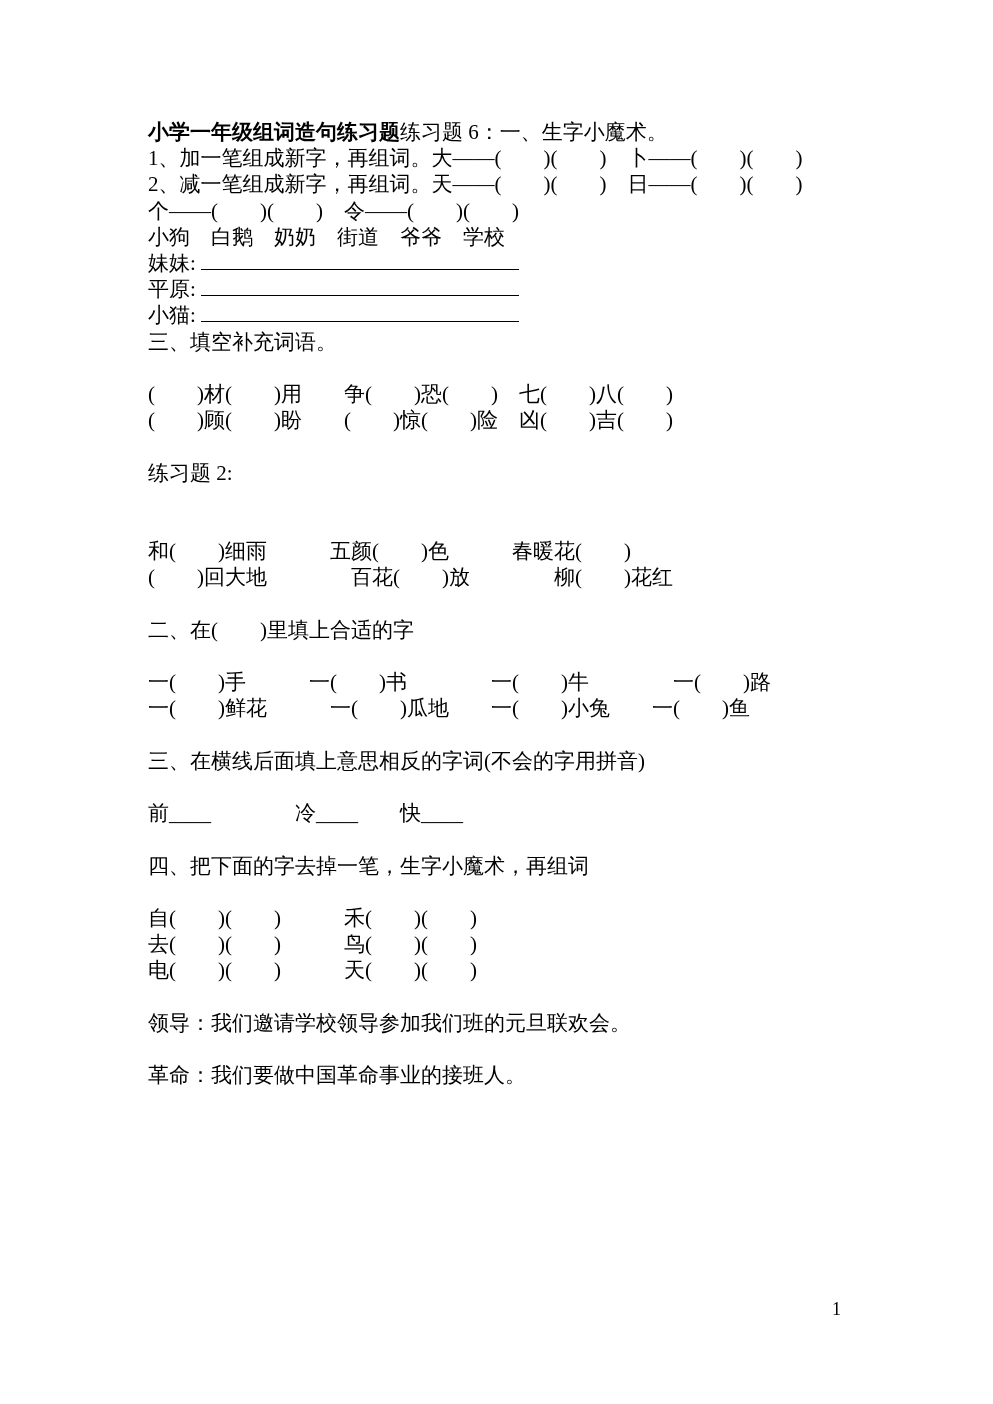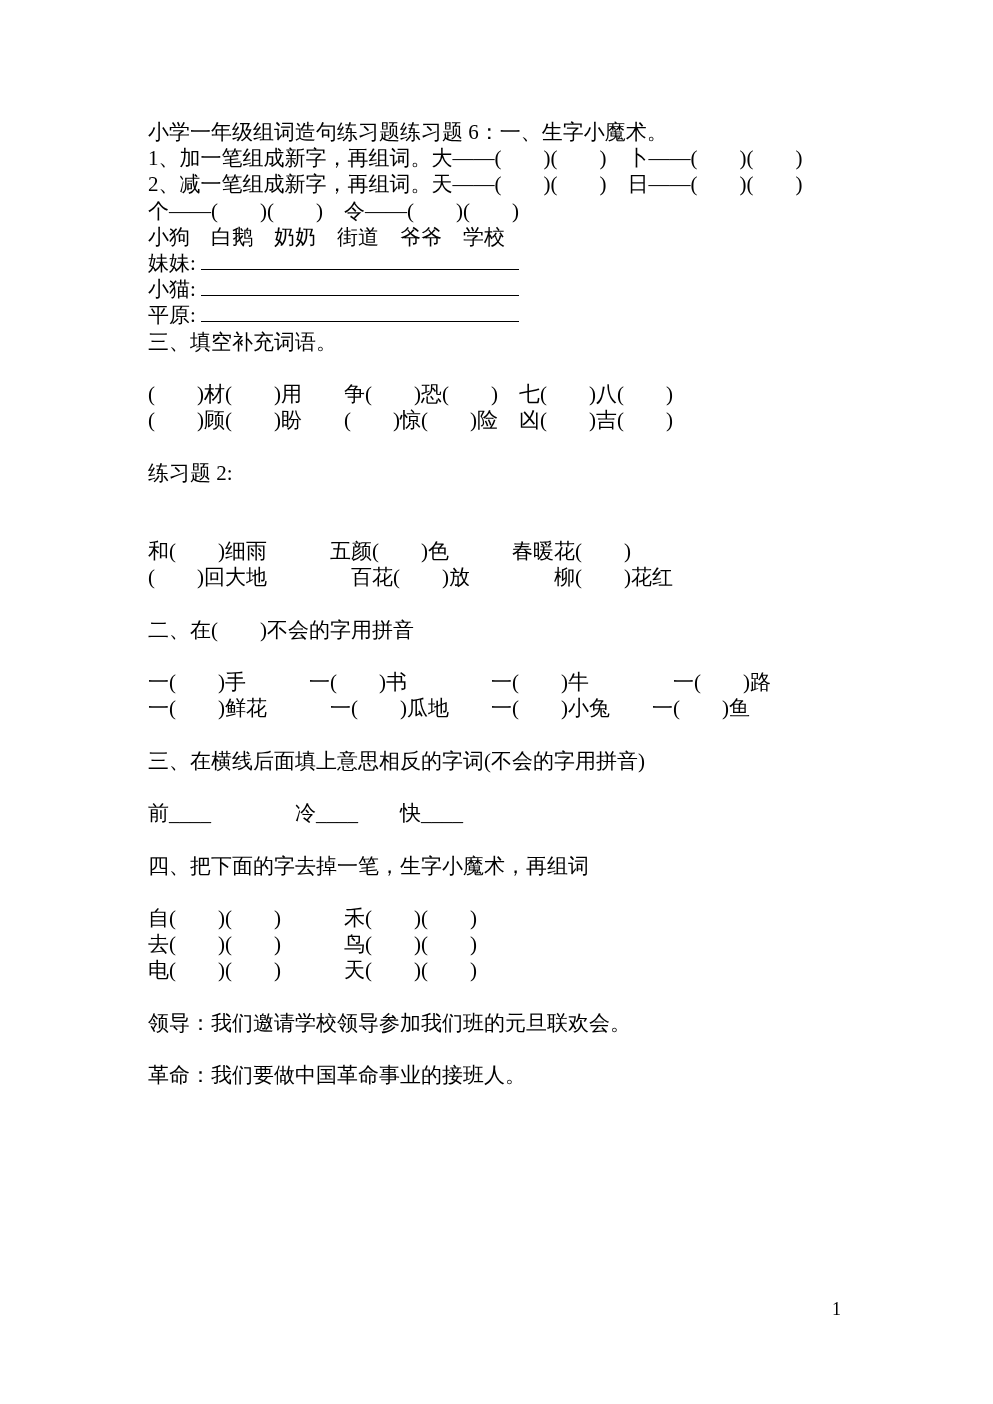--- a/index.html
+++ b/index.html
@@ -19,21 +19,21 @@
     width:720px;
     font-family:"Liberation Serif","DejaVu Serif",serif;
     font-size:21px;
     line-height:26.2px;
     color:#000000;
   }
   .line {
     white-space:pre-wrap;
     min-height:26.2px;
   }
-  .bold { font-weight:normal; }
+  .bold { font-weight:bold; }
   .answer-line {
     display:inline-block;
     height:19px;
     border-bottom:1px solid #000000;
     vertical-align:baseline;
   }
   .page-number {
     position:absolute;
     left:832px; top:1299px;
     font-family:"Liberation Serif","DejaVu Serif",serif;
@@ -46,34 +46,34 @@
 <body>
 
 <div class="sheet">
   <div class="content">
       <div class="line"><span class="bold">小学一年级组词造句练习题</span><span>练习题 6：一、生字小魔术。</span></div>
       <div class="line">1、加一笔组成新字，再组词。大——(　　)(　　)　卜——(　　)(　　)</div>
       <div class="line">2、减一笔组成新字，再组词。天——(　　)(　　)　日——(　　)(　　)</div>
       <div class="line">个——(　　)(　　)　令——(　　)(　　)</div>
       <div class="line">小狗　白鹅　奶奶　街道　爷爷　学校</div>
       <div class="line"><span>妹妹: </span><span class="answer-line" style="width: 318px;"></span></div>
+      <div class="line"><span>平原: </span><span class="answer-line" style="width: 318px;"></span></div>
       <div class="line"><span>小猫: </span><span class="answer-line" style="width: 318px;"></span></div>
-      <div class="line"><span>平原: </span><span class="answer-line" style="width: 318px;"></span></div>
       <div class="line">三、填空补充词语。</div>
       <div class="line"></div>
       <div class="line">(　　)材(　　)用　　争(　　)恐(　　)　七(　　)八(　　)</div>
       <div class="line">(　　)顾(　　)盼　　(　　)惊(　　)险　凶(　　)吉(　　)</div>
       <div class="line"></div>
       <div class="line">练习题 2:</div>
       <div class="line"></div>
       <div class="line"></div>
       <div class="line">和(　　)细雨　　　五颜(　　)色　　　春暖花(　　)</div>
       <div class="line">(　　)回大地　　　　百花(　　)放　　　　柳(　　)花红</div>
       <div class="line"></div>
-      <div class="line">二、在(　　)不会的字用拼音</div>
+      <div class="line">二、在(　　)里填上合适的字</div>
       <div class="line"></div>
       <div class="line">一(　　)手　　　一(　　)书　　　　一(　　)牛　　　　一(　　)路</div>
       <div class="line">一(　　)鲜花　　　一(　　)瓜地　　一(　　)小兔　　一(　　)鱼</div>
       <div class="line"></div>
       <div class="line">三、在横线后面填上意思相反的字词(不会的字用拼音)</div>
       <div class="line"></div>
       <div class="line">前____　　　　冷____　　快____</div>
       <div class="line"></div>
       <div class="line">四、把下面的字去掉一笔，生字小魔术，再组词</div>
       <div class="line"></div>

